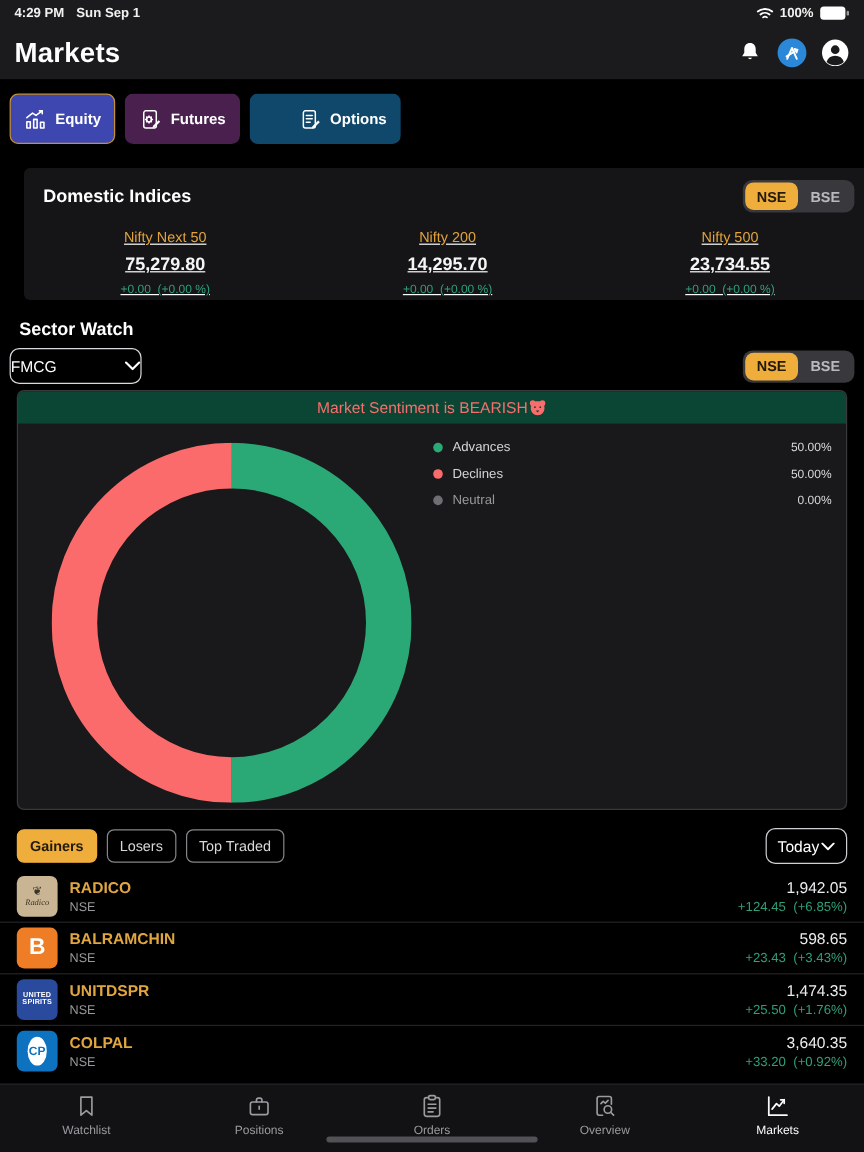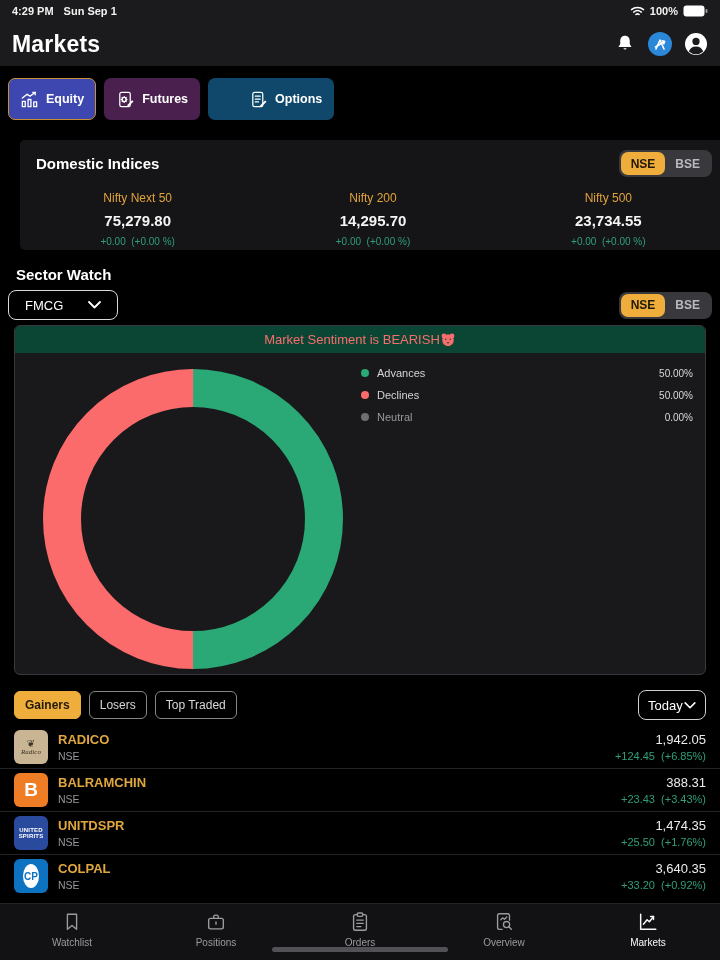--- a/index.html
+++ b/index.html
@@ -34,30 +34,30 @@
   .exch-toggle { display:flex; background:#39393d; border-radius:8px; padding:2px; height:27px; }
   .exch-seg { border:none; border-radius:7px; padding:0 10px; font-size:12px; font-weight:700;
     background:transparent; color:#b9b9be; cursor:pointer; font-family:inherit; }
   .exch-seg.on { background:#efad3c; color:#21190a; }
   
   .domestic { position:absolute; top:140px; left:20px; width:706px; height:110px;
     background:#151517; border-radius:5px; }
   .dom-head { display:flex; justify-content:space-between; align-items:center; padding:10px 14px 0 16px; }
   .dom-title { font-size:15px; font-weight:800; }
   .dom-cols { display:flex; margin-top:14px; }
-  .dom-col { flex:1; text-align:center; }
+  .dom-col { flex:1; text-align:center;text-decoration:underline; }
   .idx-name { font-size:12px; color:#e2a33b; margin-bottom:7px; }
   .idx-value { font-size:15px; font-weight:600; color:#f5f5f5; margin-bottom:7px; }
   .idx-change { font-size:10px; color:#2f9f79; white-space:pre; }
   
   .sector-title { position:absolute; top:266px; left:16px; font-size:15px; font-weight:800; }
   .sector-controls { position:absolute; top:290px; left:8px; width:704px; height:30px;
     display:flex; justify-content:space-between; align-items:center; }
   .select-box { width:110px; height:30px; border:1.5px solid #d9d9de; border-radius:8px;
-    display:flex; align-items:center; justify-content:space-between; padding:0 16px;
+    display:flex; align-items:center; justify-content:space-between; padding:0 0;
     font-size:13px; color:#fff; background:transparent; cursor:pointer; }
   .chart-card { position:absolute; top:325px; left:14px; width:692px; height:350px;
     background:#19191b; border:1px solid #39393d; border-radius:6px; overflow:hidden; }
   .sentiment { height:27px; background:#0b4634; display:flex; align-items:center;
     justify-content:center; gap:0; font-size:13px; color:#f96d6d; }
   .donut-wrap { position:absolute; left:28px; top:43px; width:300px; height:300px; }
   .legend { position:absolute; left:346px; right:12px; top:36px; }
   .legend-row { display:flex; align-items:center; height:22px; }
   .legend-dot { width:8px; height:8px; border-radius:50%; margin-right:8px; }
   .legend-label { font-size:11px; color:#d4d4d8; flex:1; }
@@ -303,21 +303,21 @@
       <span class="exch">NSE</span>
       <span class="price">1,942.05</span>
       <span class="chg">+124.45  (+6.85%)</span>
     </li>
     <li class="stock-row">
       <span class="logo logo-balram" style="background: rgb(239, 125, 37); color: rgb(255, 255, 255);">
         <span>B</span>
       </span>
       <span class="sym">BALRAMCHIN</span>
       <span class="exch">NSE</span>
-      <span class="price">388.31</span>
+      <span class="price">598.65</span>
       <span class="chg">+23.43  (+3.43%)</span>
     </li>
     <li class="stock-row">
       <span class="logo logo-unitd" style="background: rgb(42, 74, 158); color: rgb(255, 255, 255);">
         <span style="width:30px">UNITED SPIRITS</span>
       </span>
       <span class="sym">UNITDSPR</span>
       <span class="exch">NSE</span>
       <span class="price">1,474.35</span>
       <span class="chg">+25.50  (+1.76%)</span>

